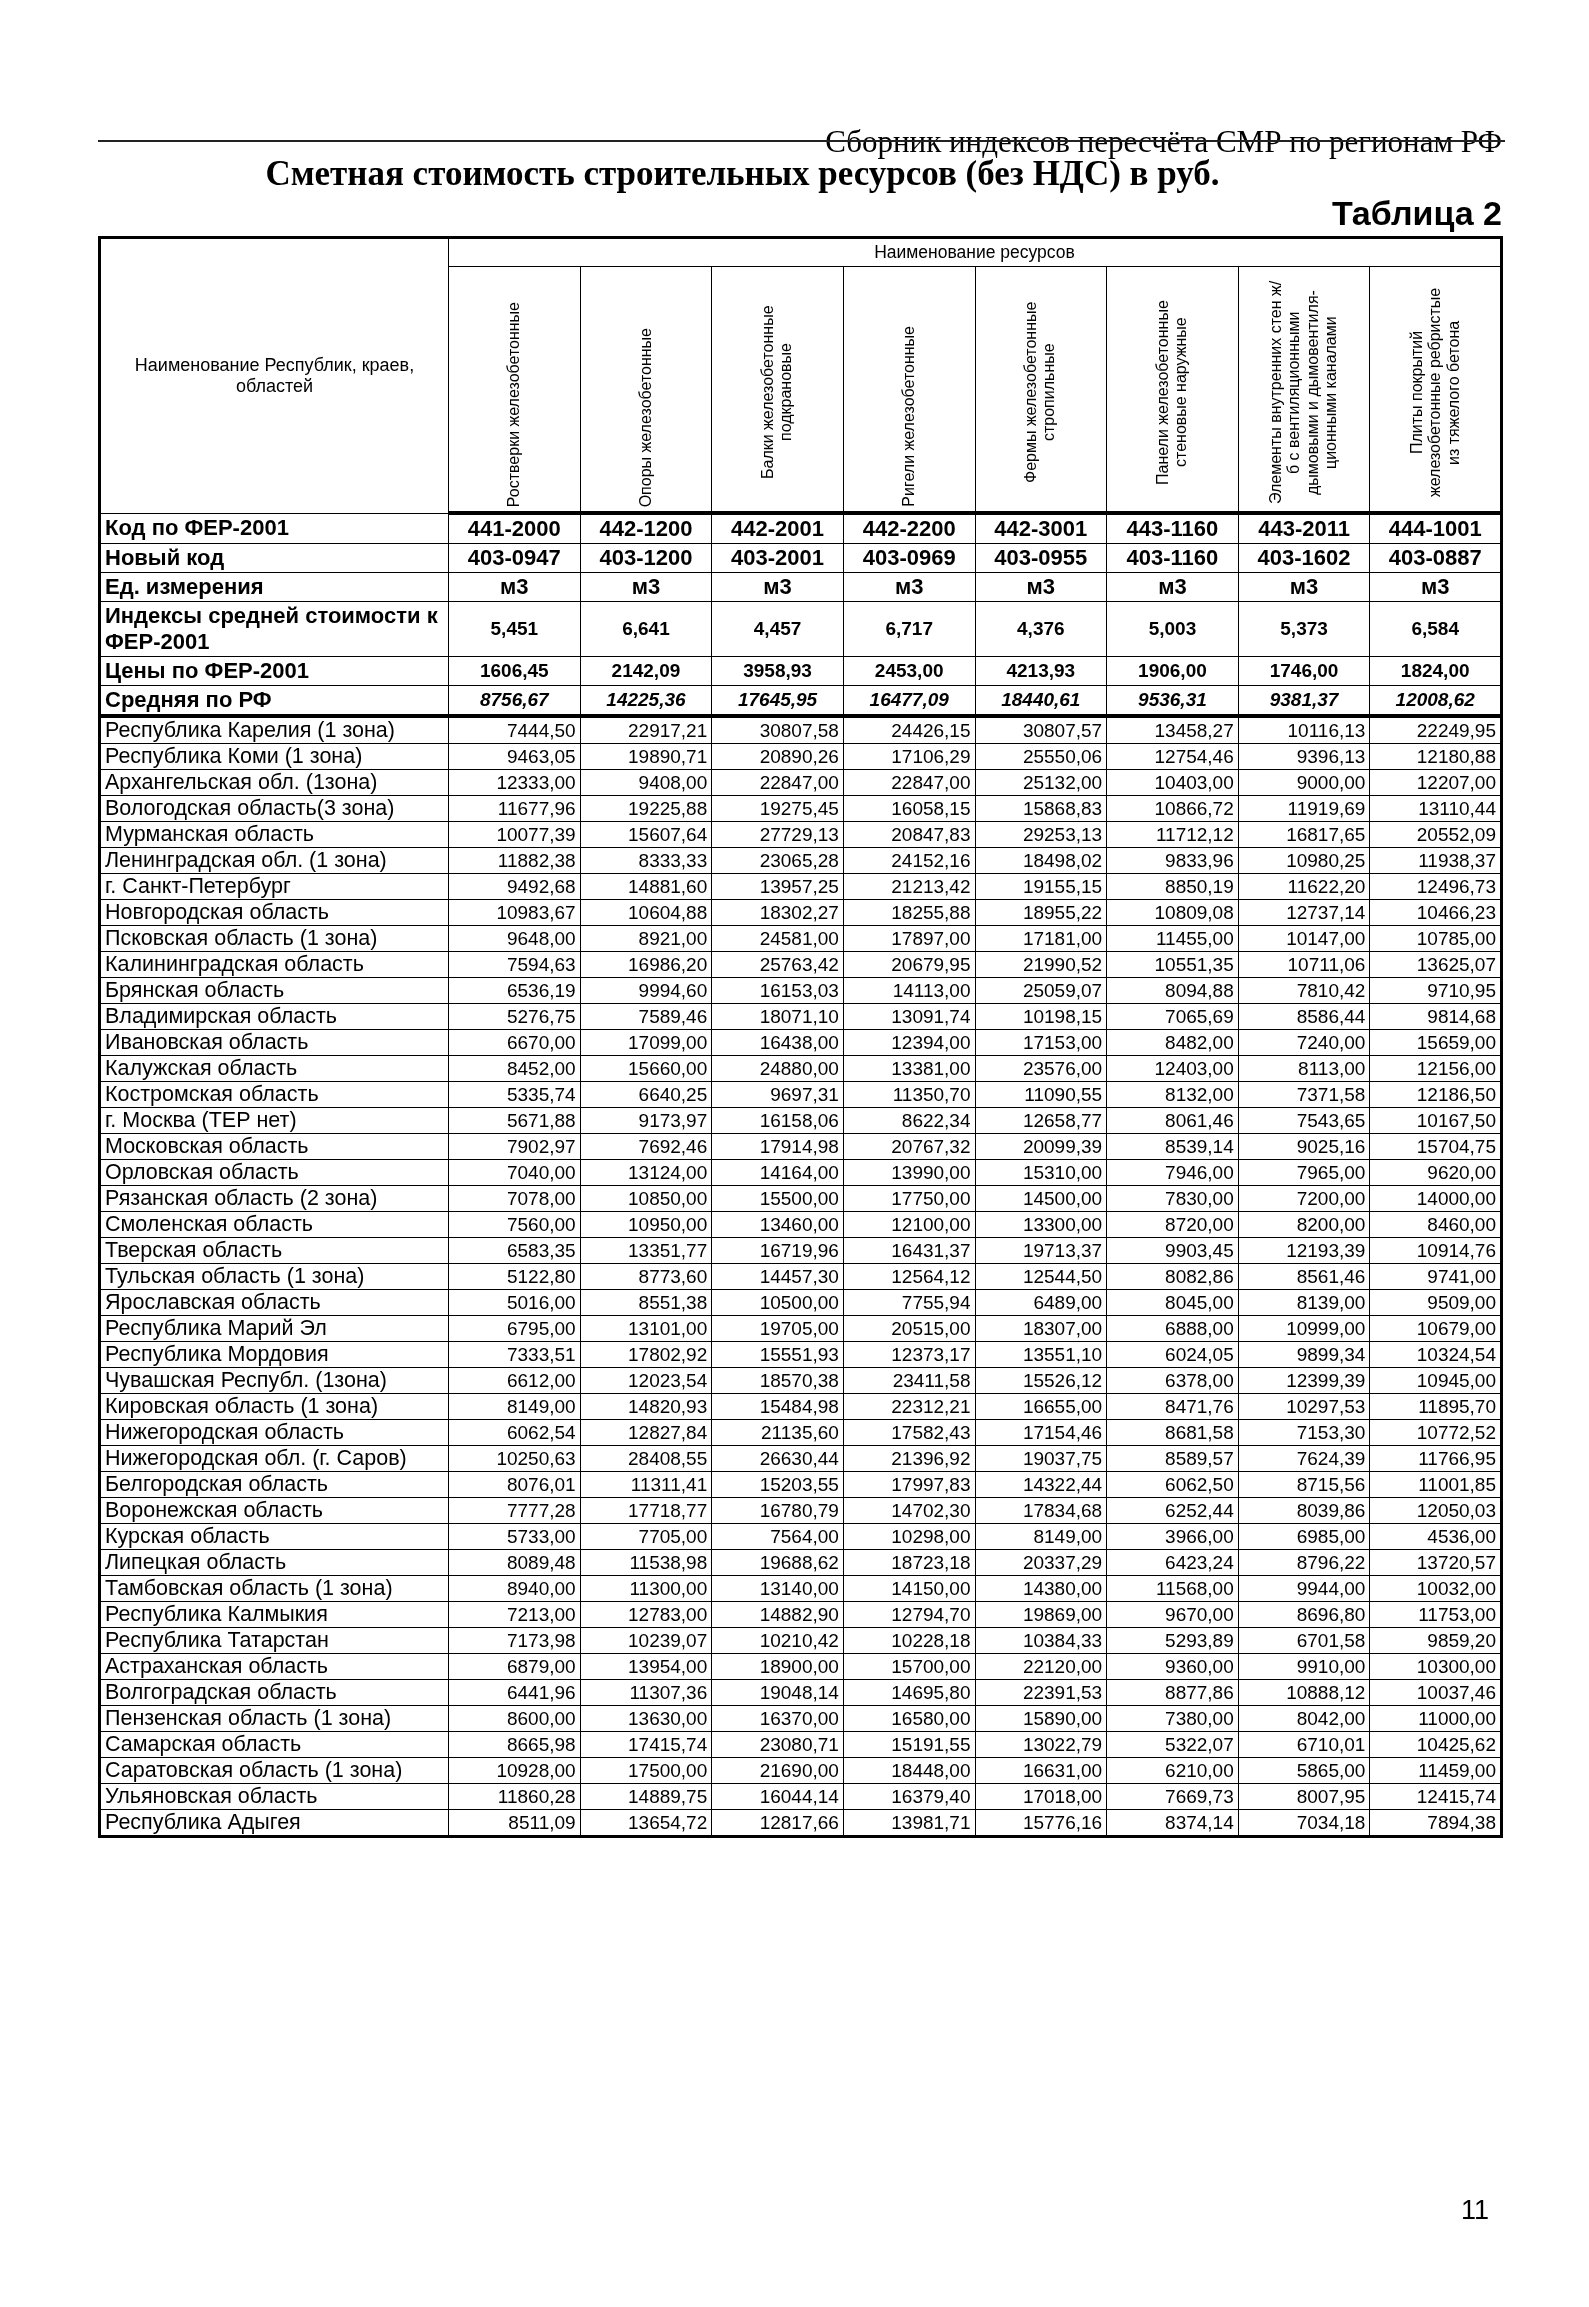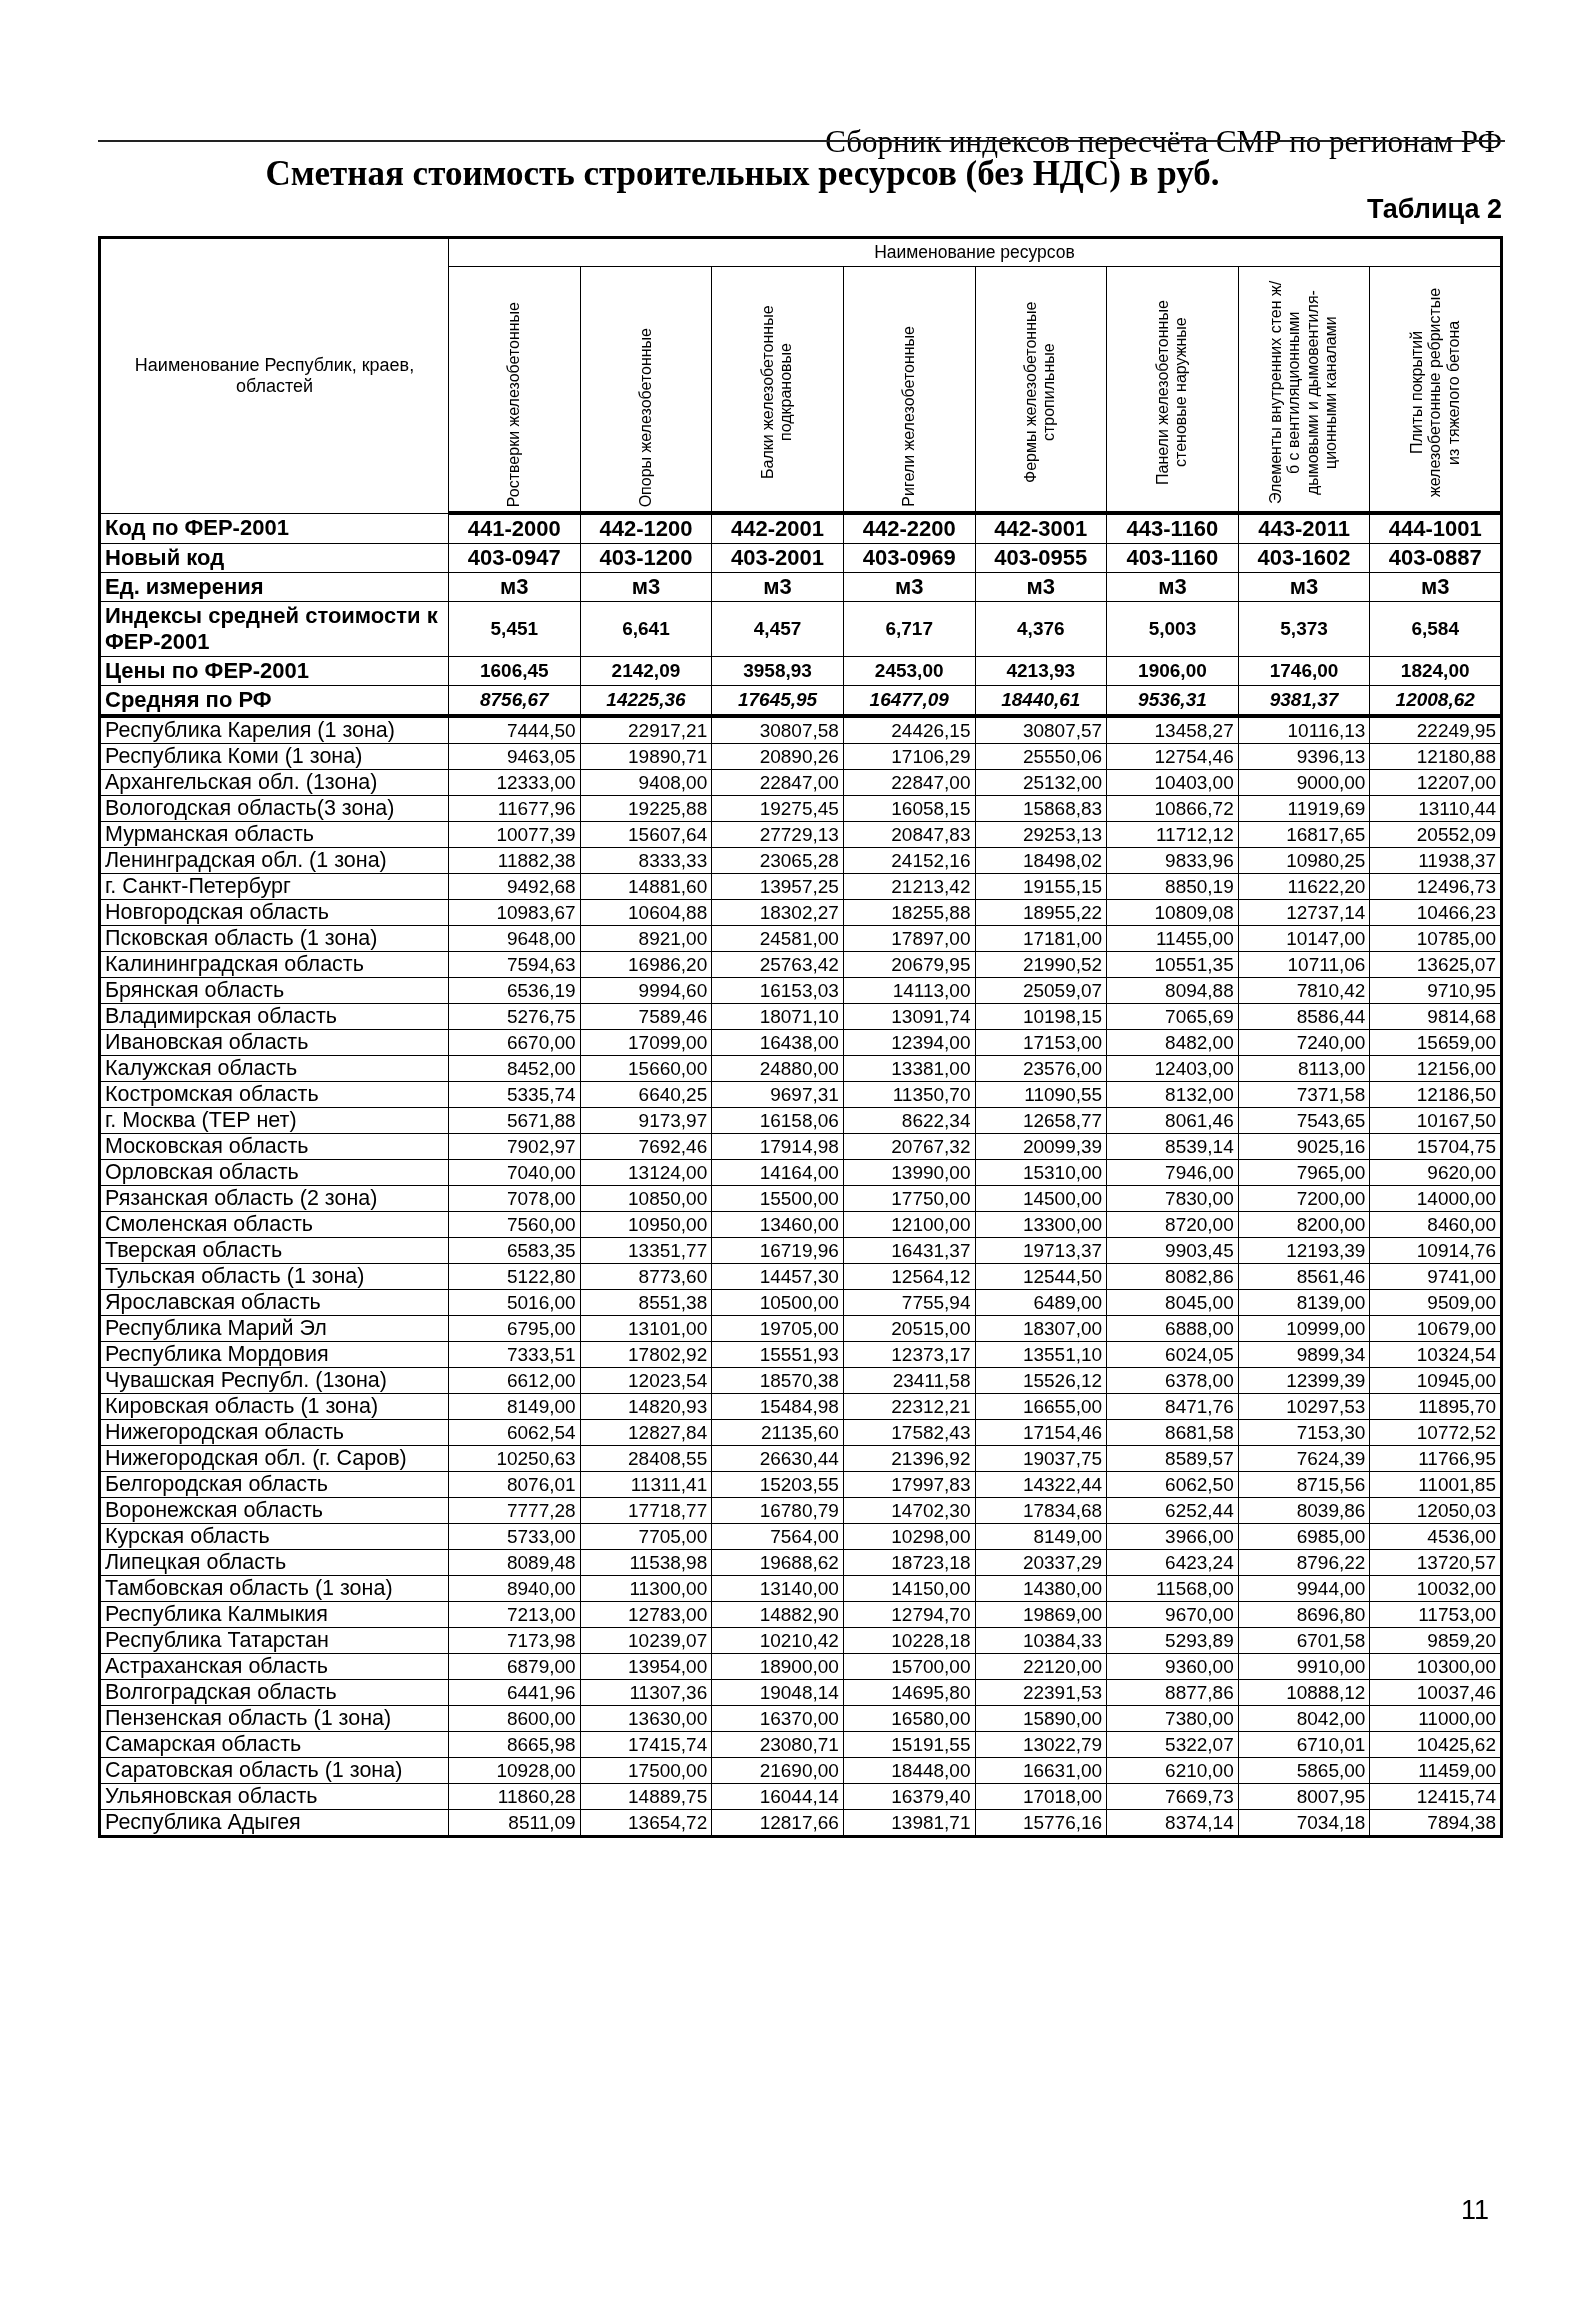--- a/index.html
+++ b/index.html
@@ -1,20 +1,20 @@
 <!DOCTYPE html>
 <html style="font-size:10.8px"><head>
 <meta charset="utf-8">
 <style>
   html,body{margin:0;padding:0;background:#fff;}
   body{width:1590px;height:2307px;position:relative;overflow:hidden;color:#000;}
   .running-head{position:absolute;left:0;right:88px;top:101px;text-align:right;font-family:"Liberation Serif",serif;font-size:31px;margin-top:23px;}
   .rule{position:absolute;left:98px;width:1407px;top:140px;border-top:2px solid #222;}
   .title{position:absolute;left:0;width:1485px;top:154px;text-align:center;font-family:"Liberation Serif",serif;font-weight:bold;font-size:35px;}
-  .tabno{position:absolute;right:88px;top:194px;font-family:"Liberation Sans",sans-serif;font-weight:bold;font-size:27px;}
+  .tabno{position:absolute;right:88px;top:194px;font-family:"Liberation Sans",sans-serif;font-weight:bold;font-size:34px;}
   table{position:absolute;left:98px;top:236px;width:1405px;border-collapse:collapse;font-family:"Liberation Sans",sans-serif;table-layout:fixed;}
   td,th{border:1.3px solid #000;padding:0 4px;}
   .outer{border:3.4px solid #000;}
   th.res-head{font-weight:normal;font-size:17.5px;height:27px;}
   th.region-head{font-weight:normal;font-size:18px;}
   th.vert{height:236px;font-weight:normal;font-size:16px;padding:4px 1.3px;vertical-align:bottom;}
   th.vert div{writing-mode:vertical-rl;transform:rotate(180deg);margin:0 auto;text-align:center;white-space:normal;max-height:229px;line-height:1.15;}
   tr.meta td{font-weight:bold;font-size:22px;height:28px;}
   tr.meta td.v{text-align:center;}
   tr.meta.idx td{height:54px;}

